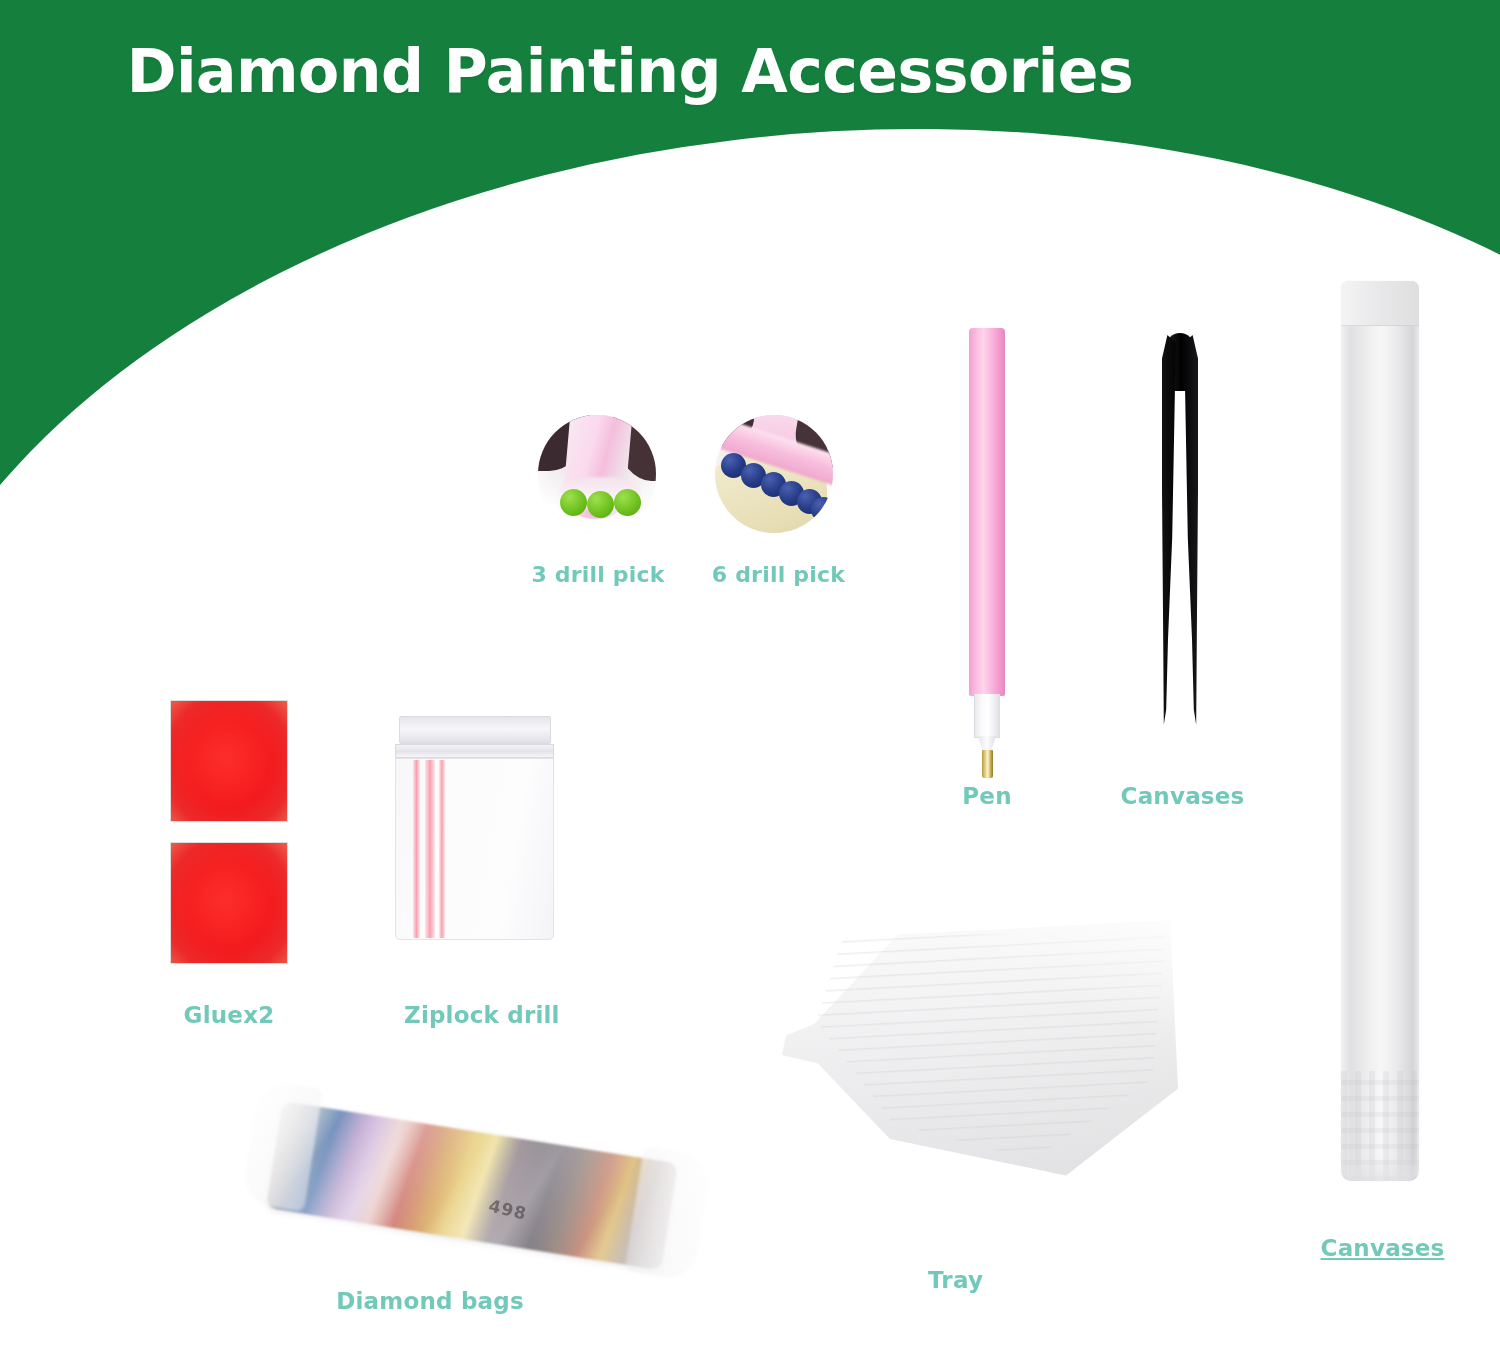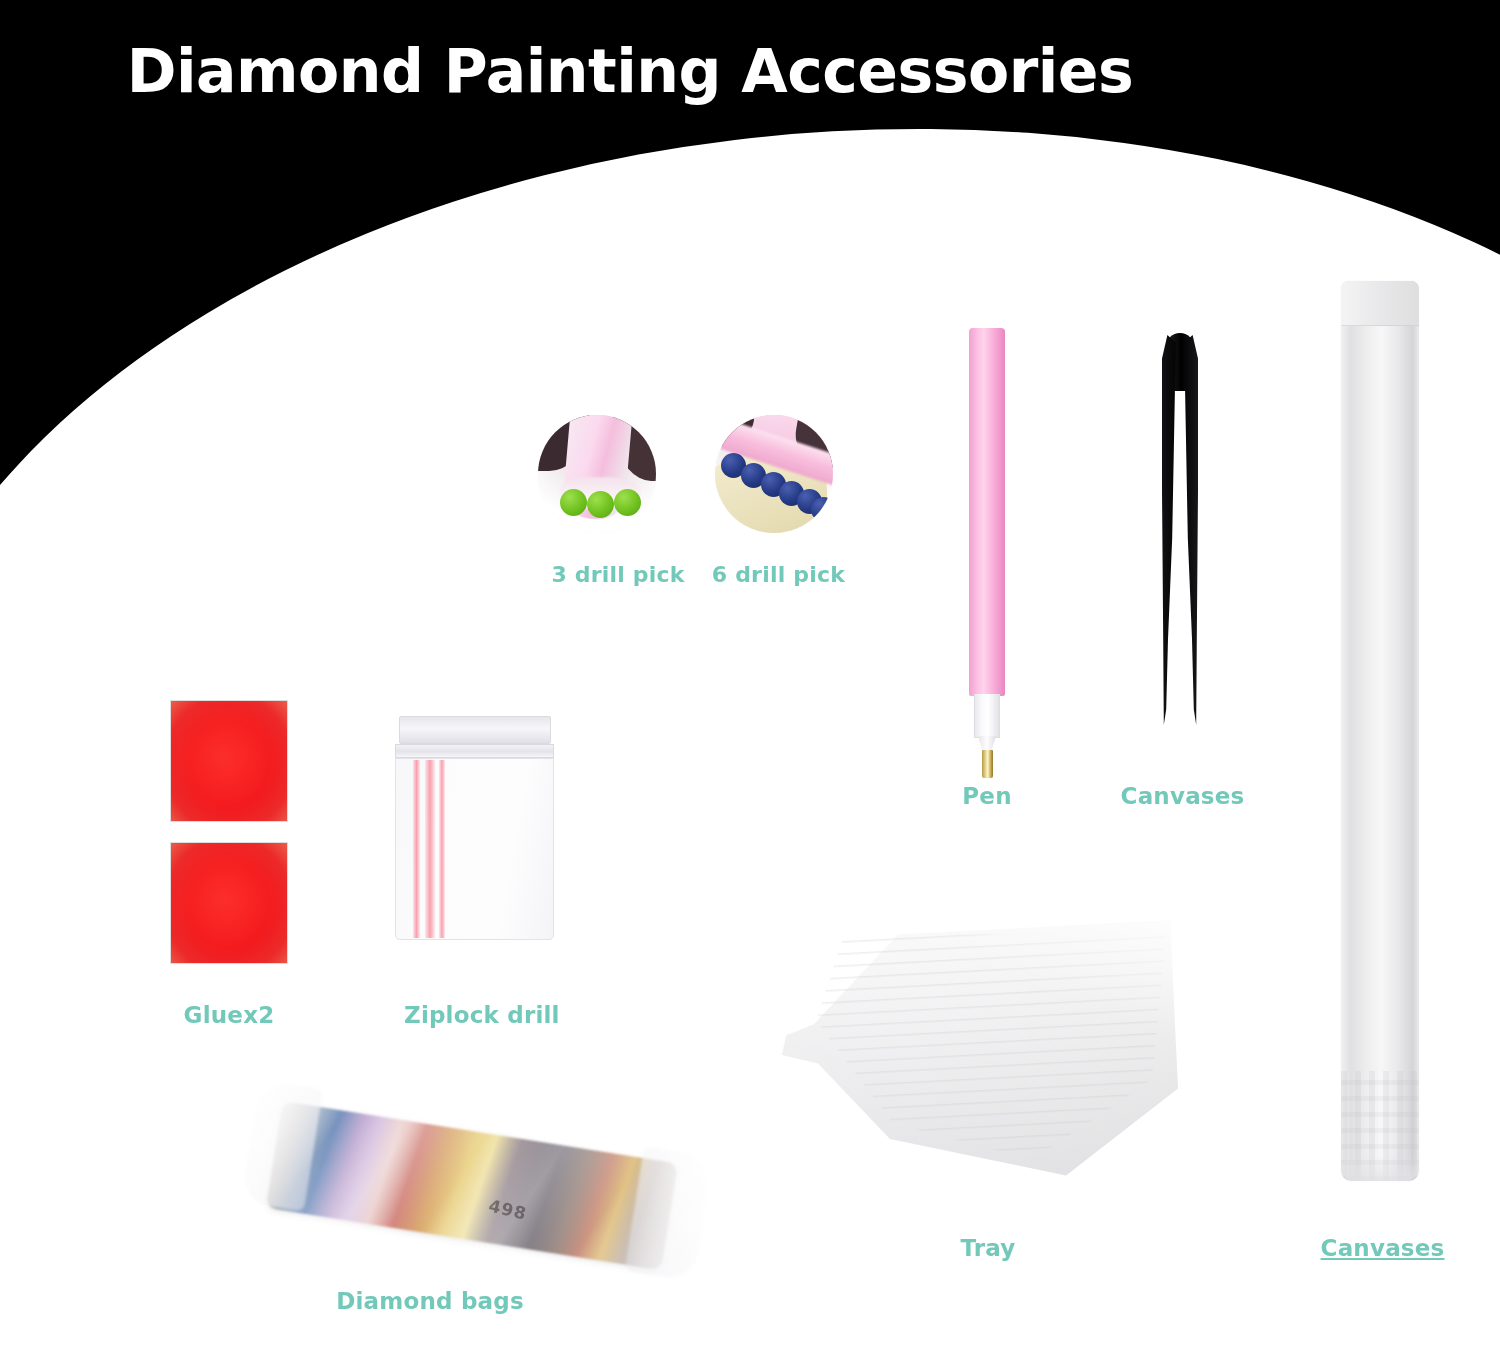--- a/index.html
+++ b/index.html
@@ -7,21 +7,21 @@
     width:1500px;height:1346px;
     background:#ffffff;
     font-family:"Liberation Sans", sans-serif;
     overflow:hidden;
   }
   #stage{position:relative;width:1500px;height:1346px;background:#fff;overflow:hidden;}
 
   
   .teal-band{
     position:absolute;left:0;top:0;width:1500px;height:640px;
-    background:#000000;
+    background:#15803d;
     overflow:hidden;
   }
   .teal-cut{
     position:absolute;
     left:-120px;top:130px;
     width:2000px;height:1700px;
     background:#ffffff;
     border-radius:50% 50% 50% 50% / 38% 38% 62% 62%;
     transform:rotate(-3.2deg);
   }
@@ -340,21 +340,21 @@
   <div class="pick-circle p3" style="left:538px;top:415px;">
     <div class="sky"></div>
     <div class="dark-l"></div>
     <div class="dark-r"></div>
     <div class="tip"></div>
     <div class="lip"></div>
     <div class="drill-g" style="left:22px;top:74px;"></div>
     <div class="drill-g" style="left:49px;top:76px;"></div>
     <div class="drill-g" style="left:76px;top:74px;"></div>
   </div>
-  <div class="label sm" style="left:528px;top:562px;width:140px;text-align:center;margin-left:20px;">3 drill pick</div>
+  <div class="label sm" style="left:528px;top:562px;width:140px;text-align:center;">3 drill pick</div>
 
   <div class="pick-circle p6" style="left:715px;top:415px;">
     <div class="sky"></div>
     <div class="cream"></div>
     <div class="body"></div>
     <div class="dk1"></div>
     <div class="dk2"></div>
     <div class="pinkband"></div>
     <div class="drill-b" style="left:6px;top:38px;"></div>
     <div class="drill-b" style="left:26px;top:48px;"></div>
@@ -392,21 +392,21 @@
     <div class="stripe s2"></div>
     <div class="stripe s3"></div>
   </div>
   <div class="label" style="left:404px;top:1002px;width:150px;text-align:center;">Ziplock drill</div>
 
   <div class="tray">
     <div class="plate"></div>
     <div class="grooves"></div>
     <div class="rim"></div>
   </div>
-  <div class="label" style="left:928px;top:1235px;width:120px;text-align:center;">Tray</div>
+  <div class="label" style="left:928px;top:1267px;width:120px;text-align:left;">Tray</div>
 
   <div class="canvas-tube">
     <div class="topband"></div>
     <div class="tex"></div>
     <div class="botcap"></div>
   </div>
   <div class="label" style="left:1310px;top:1235px;width:145px;text-align:center;text-decoration:underline;">Canvases</div>
 
   <div class="dbag">
     <div class="wrap">

